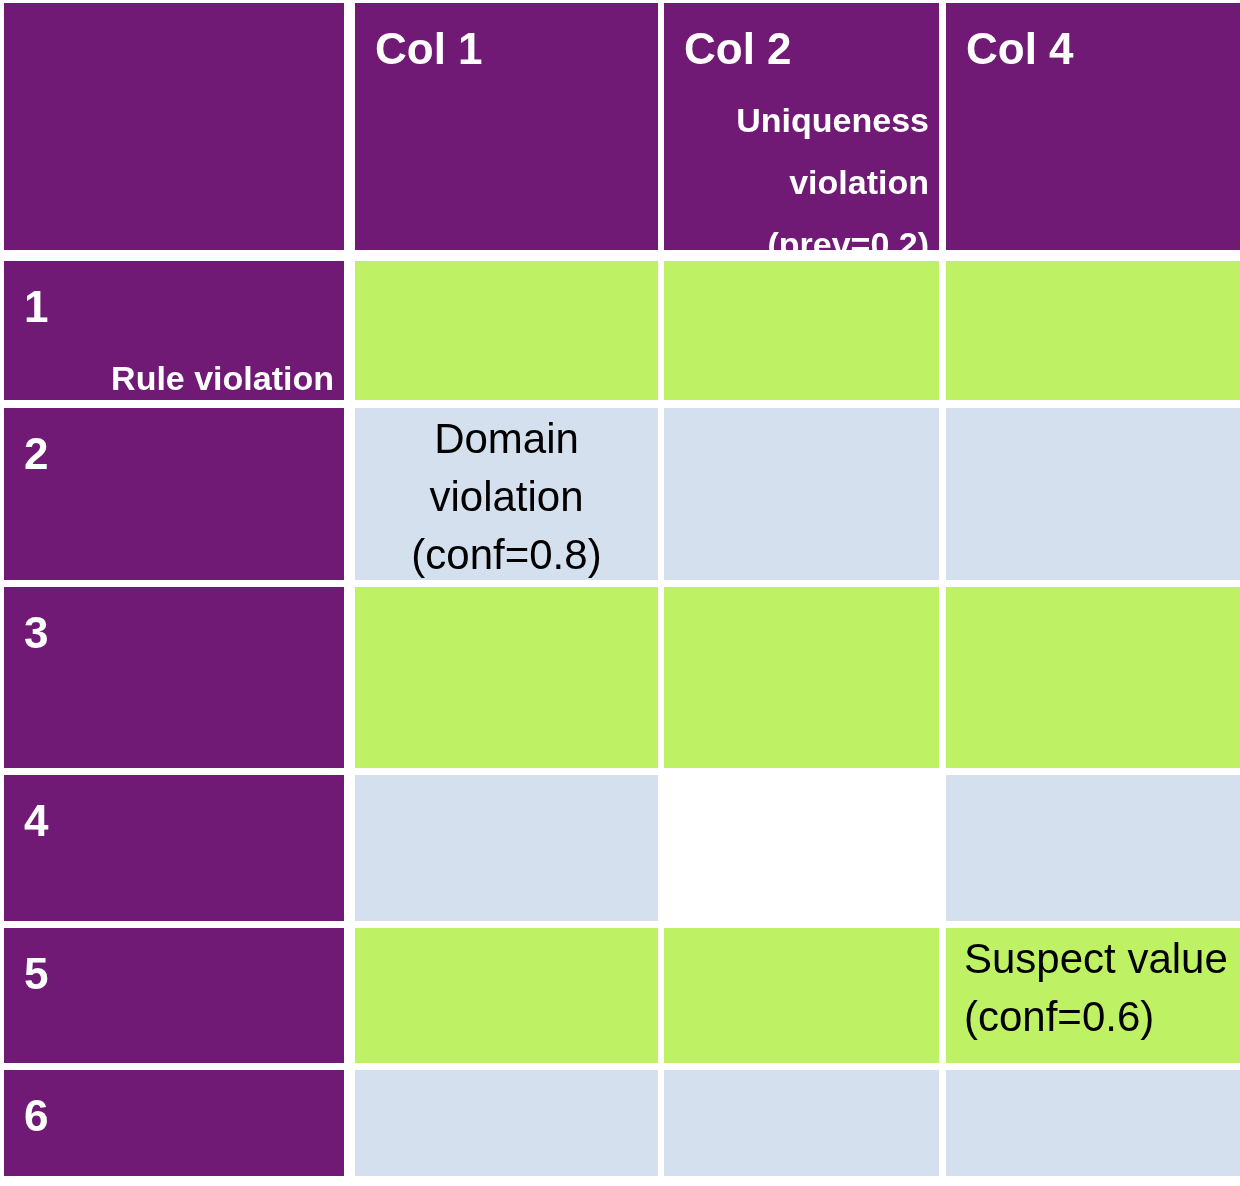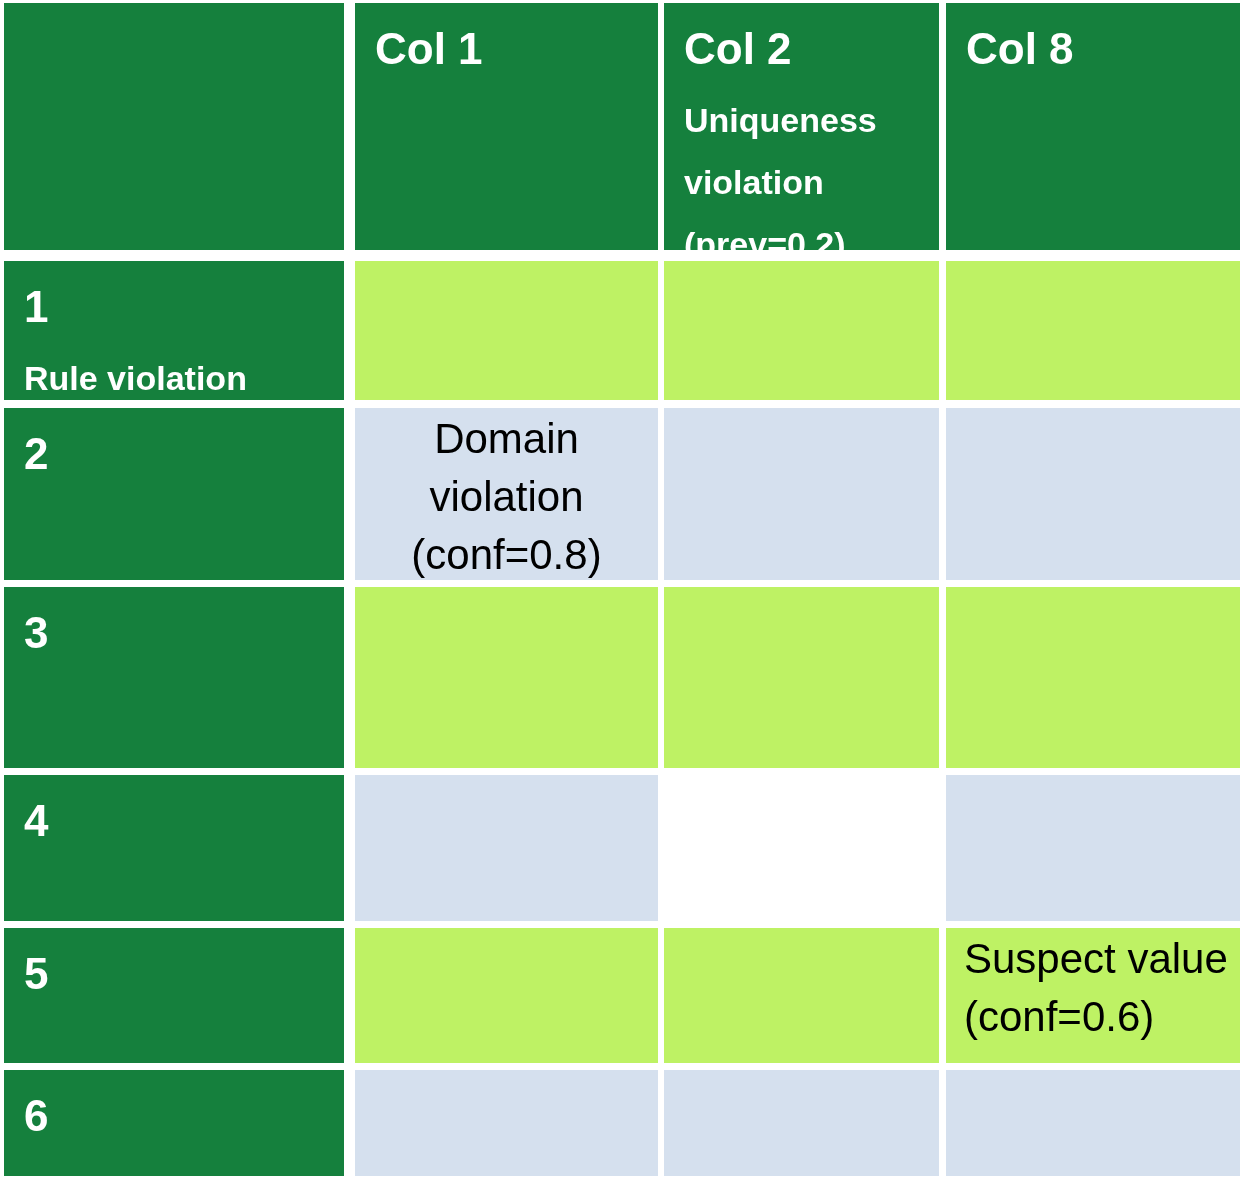--- a/index.html
+++ b/index.html
@@ -5,26 +5,26 @@
   html,body{margin:0;padding:0;background:#ffffff;}
   body{width:1240px;height:1186px;position:relative;overflow:hidden;
        font-family:"Liberation Sans", sans-serif;}
   .grid{
     position:absolute;left:4px;top:3px;width:1236px;height:1173px;
     display:grid;
     grid-template-columns:340px 11px 303px 6px 275px 7px 294px;
     grid-template-rows:247px 11px 139px 8px 172px 7px 181px 7px 146px 7px 135px 7px 106px;
   }
   .cell{overflow:hidden;}
-  .dark{background:#15803d;color:#ffffff;padding:14px 10px 0 20px;}
+  .dark{background:#701a75;color:#ffffff;padding:14px 10px 0 20px;}
   .bandA{background:#bef264;}
   .bandB{background:#d5e0ee;}
   .title{font-size:44px;font-weight:bold;line-height:64px;}
   .sub{font-size:34px;font-weight:bold;line-height:62px;margin-top:8px;
-       white-space:pre-line;}
+       white-space:pre-line;text-align:right;}
   .body-text{font-size:42px;line-height:58px;color:#000000;
              white-space:pre-line;padding:2px 6px 0 18px;}
   .center .body-text{text-align:center;padding-left:4px;padding-right:4px;}
 </style>
 </head>
 <body>
 
 <div class="grid">
 
   <div class="cell dark" style="grid-area:1/1"></div>
@@ -32,21 +32,21 @@
     <div class="title">Col 1</div>
     <div class="sub"></div>
   </div>
   <div class="cell dark" style="grid-area:1/5">
     <div class="title">Col 2</div>
     <div class="sub">Uniqueness
 violation
 (prev=0.2)</div>
   </div>
   <div class="cell dark" style="grid-area:1/7">
-    <div class="title">Col 8</div>
+    <div class="title">Col 4</div>
     <div class="sub"></div>
   </div>
 
   <div class="cell dark" style="grid-area:3/1">
     <div class="title">1</div>
     <div class="sub">Rule violation</div>
   </div>
   <div class="cell bandA" style="grid-area:3/3">
     <div class="body-text"></div>
   </div>

